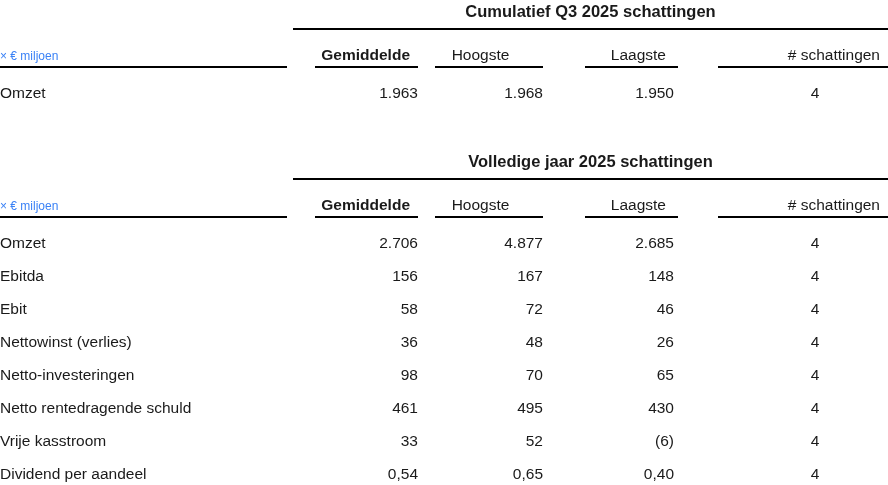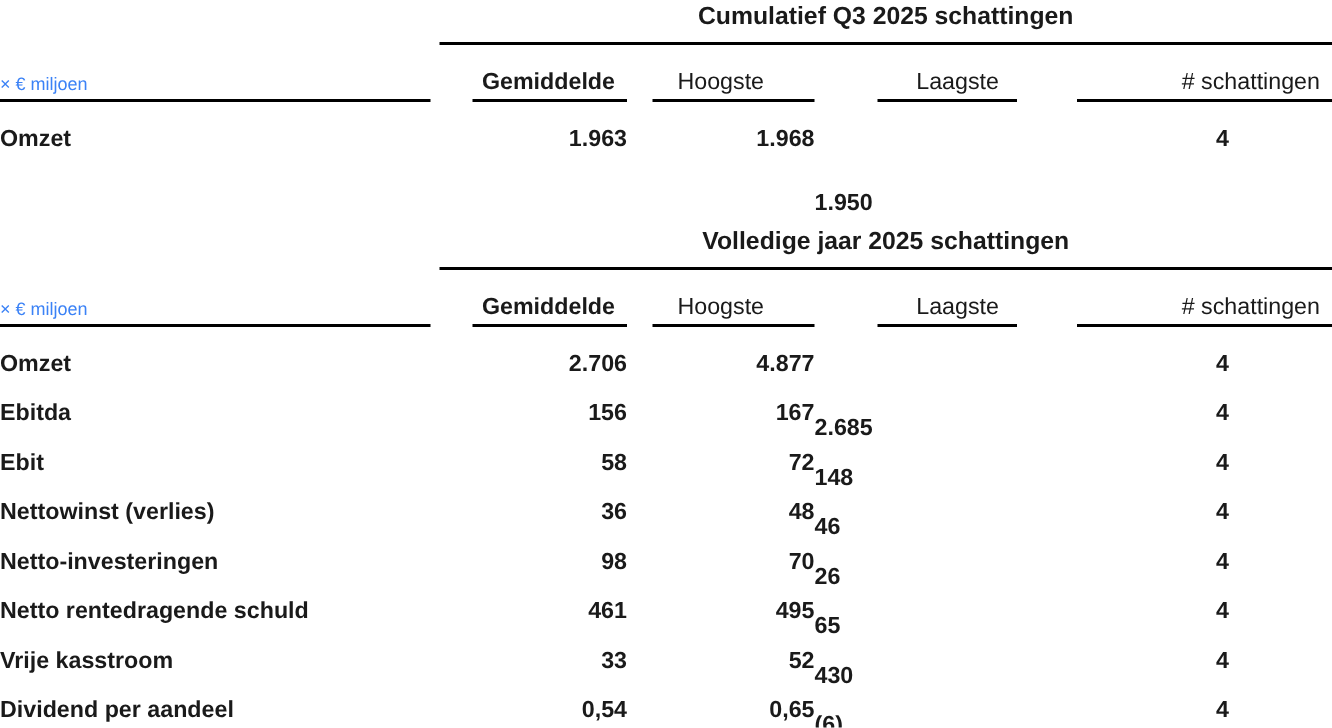--- a/index.html
+++ b/index.html
@@ -54,30 +54,30 @@
 
   .unit {
     font-size:12px;
     color:#3b82f6;
     line-height:14px;
     padding-bottom:1px;
   }
 
   
   .rows { padding-top:8px; }
-  .data-row { height:33px;font-weight:bold; }
+  .data-row { height:33px; }
   .data-row .cell {
     font-size:15.5px;
     line-height:33px;
     white-space:nowrap;
   }
   .data-row .label-cell { text-align:left; }
   .data-row .col2 { text-align:right; }
   .data-row .col3 { text-align:right; }
-  .data-row .col4 { text-align:left; padding-right:4px;margin-top:43px; }
+  .data-row .col4 { text-align:right; padding-right:4px; }
   .data-row .col5 { text-align:center; padding-left:64px; }
 </style>
 </head>
 <body>
 
 <div class="page">
 
   <section class="est-table">
     <div class="title-row">
       <div></div>

